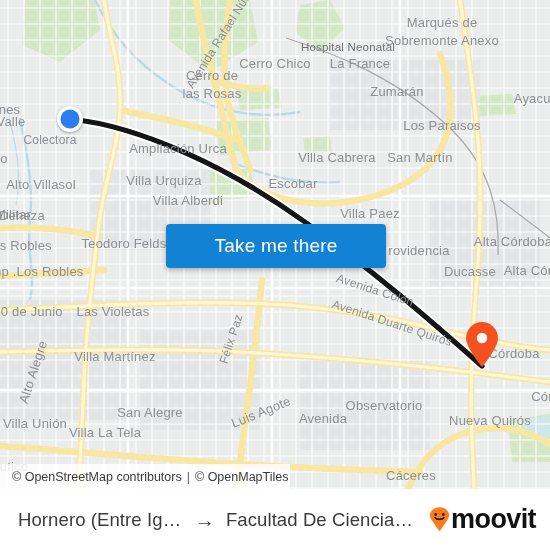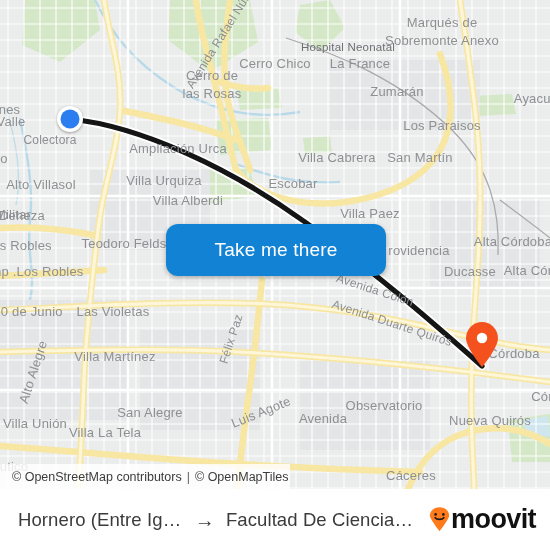--- a/index.html
+++ b/index.html
@@ -42,22 +42,22 @@
     width:19px; height:19px; border-radius:50%;
     background:#2b7df0; transform:translate(-50%,-50%);
   }
   .dest-marker{
     position:absolute; left:482px; top:368px;
     width:36px; height:46px; transform:translate(-50%,-100%);
   }
 
   
   .cta{
-    position:absolute; left:166px; top:224px; width:220px; height:52px;
-    background:#1283d4; border:none; border-radius:12px;
+    position:absolute; left:166px; top:224px; width:220px; height:44px;
+    background:#1283d4; border:none; border-radius:4px;
     color:#ffffff; font-size:19px; letter-spacing:.2px;
     font-family:"Liberation Sans", sans-serif;
     cursor:pointer; box-shadow:0 2px 5px rgba(0,0,0,.28);
     display:flex; align-items:center; justify-content:center;
   }
 
   
   .attrib{
     position:absolute; left:0; bottom:0; height:25px;
     display:flex; align-items:center;

